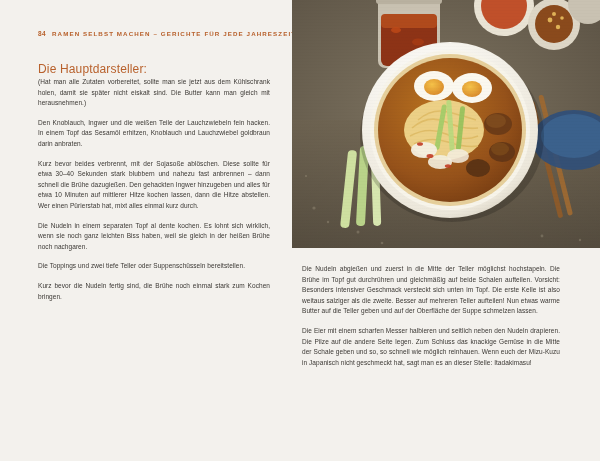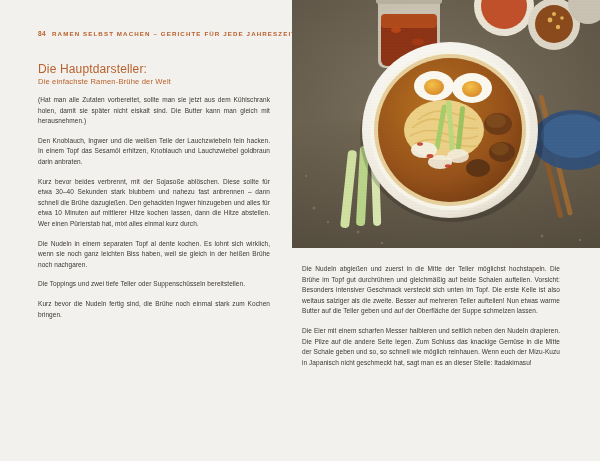--- a/index.html
+++ b/index.html
@@ -242,21 +242,20 @@
           <ellipse cx="156" cy="166" rx="3.2" ry="1.8"></ellipse>
           <ellipse cx="128" cy="144" rx="3" ry="1.8"></ellipse>
         </g>
       </g>
     </svg>
     <div class="grain"></div>
   </div>
 
   <div class="col-left">
     <div class="heading-main">Die Hauptdarsteller:</div>
-    <div class="heading-sub">Die einfachste Ramen-Brühe der Welt</div>
 
     <p class="para">(Hat man alle Zutaten vorbereitet, sollte man sie jetzt aus dem Kühlschrank holen, damit sie später nicht eiskalt sind. Die Butter kann man gleich mit herausnehmen.)</p>
     <p class="para">Den Knoblauch, Ingwer und die weißen Teile der Lauchzwiebeln fein hacken. In einem Topf das Sesamöl erhitzen, Knoblauch und Lauchzwiebel goldbraun darin anbraten.</p>
     <p class="para">Kurz bevor beides verbrennt, mit der Sojasoße ablöschen. Diese sollte für etwa 30–40 Sekunden stark blubbern und nahezu fast anbrennen – dann schnell die Brühe dazugießen. Den gehackten Ingwer hinzugeben und alles für etwa 10 Minuten auf mittlerer Hitze kochen lassen, dann die Hitze abstellen. Wer einen Pürierstab hat, mixt alles einmal kurz durch.</p>
     <p class="para">Die Nudeln in einem separaten Topf al dente kochen. Es lohnt sich wirklich, wenn sie noch ganz leichten Biss haben, weil sie gleich in der heißen Brühe noch nachgaren.</p>
     <p class="para">Die Toppings und zwei tiefe Teller oder Suppenschüsseln bereitstellen.</p>
     <p class="para">Kurz bevor die Nudeln fertig sind, die Brühe noch einmal stark zum Kochen bringen.</p>
   </div>
 
   <div class="col-right">

